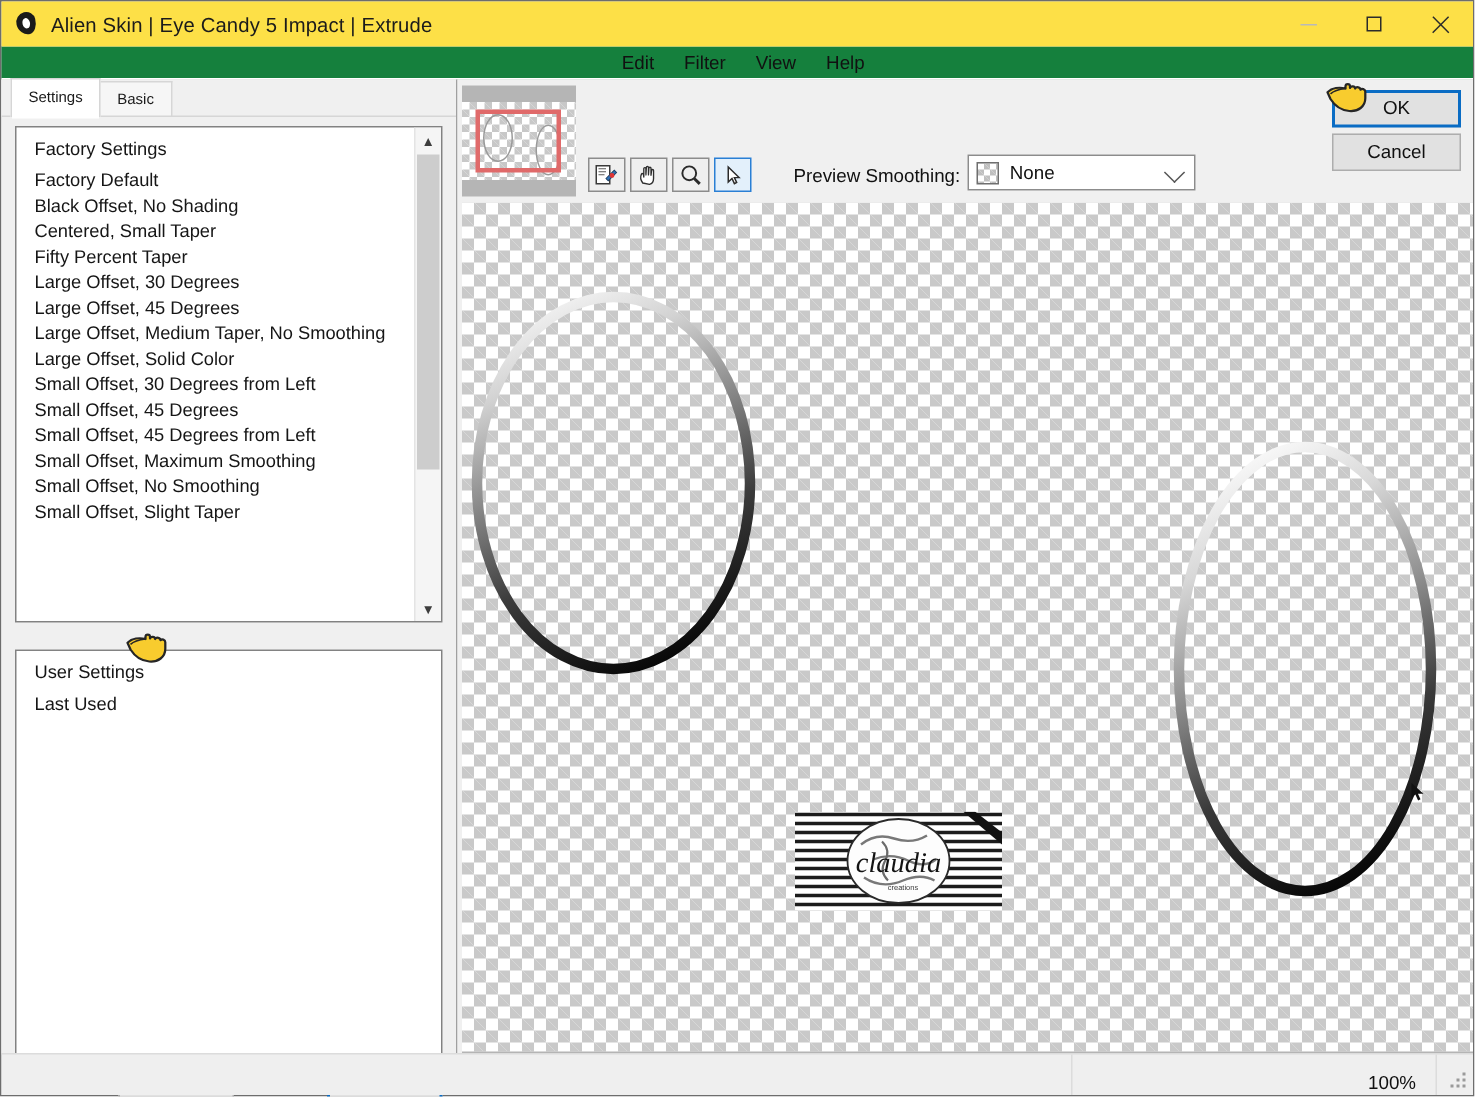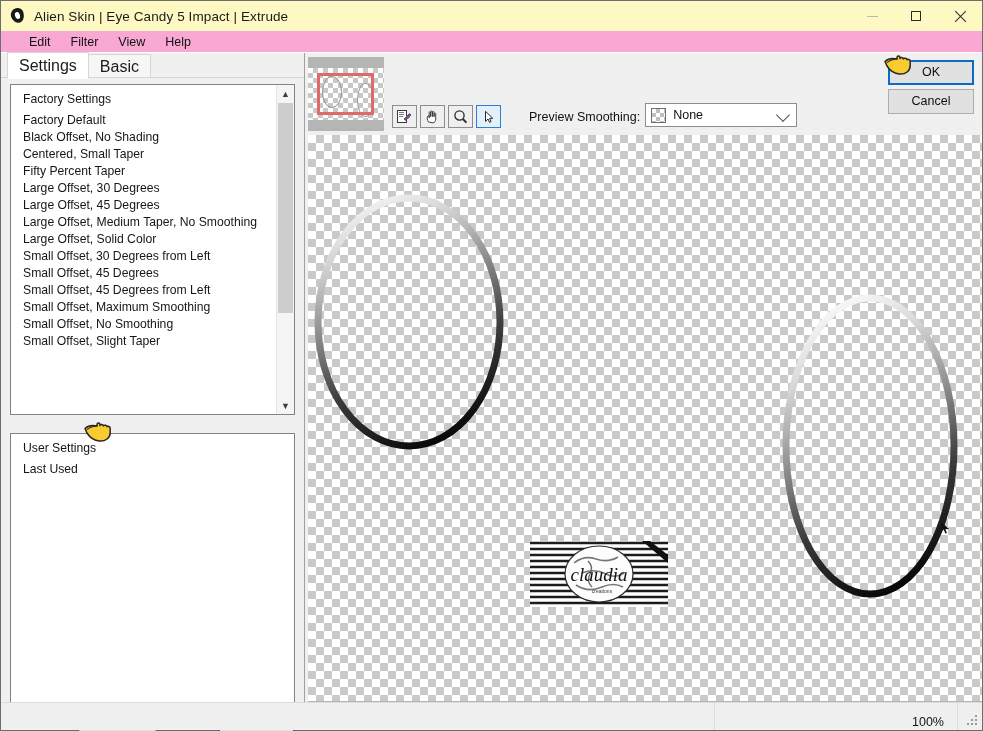--- a/index.html
+++ b/index.html
@@ -21,21 +21,21 @@
     background: #f0f0f0;
     border: 1px solid #6d6d6d;
     box-sizing: border-box;
     display: flex;
     flex-direction: column;
   }
 
   
   .titlebar {
     height: 30px;
-    background: #fef9c3;
+    background: #fde047;
     display: flex;
     align-items: center;
     flex: 0 0 auto;
     position: relative;
     text-align: center;
   }
   .app-icon {
     width: 18px; height: 18px;
     margin-left: 8px; margin-right: 7px;
     position: relative;
@@ -80,26 +80,27 @@
   .close-glyph:before, .close-glyph:after {
     content: ""; position: absolute; left: -1px; top: 5.5px;
     width: 15px; height: 1.2px; background: #2b2b2b;
   }
   .close-glyph:before { transform: rotate(45deg); }
   .close-glyph:after  { transform: rotate(-45deg); }
 
   
   .menubar {
     height: 21px;
-    background: #f9a8d4;
+    background: #15803d;
     display: flex;
     align-items: center;
     padding-left: 28px;
     flex: 0 0 auto;
     border-bottom: 1px solid #ffffff;
+    justify-content: center;
   }
   .menu-item {
     font-size: 12.5px;
     color: #111;
     padding: 2px 11px 2px 0;
     margin-right: 9px;
     white-space: nowrap;
   }
 
   
@@ -126,21 +127,21 @@
     align-items: flex-end;
     padding-left: 6px;
     background: #f0f0f0;
     position: relative;
   }
   .tabstrip:after {
     content: ""; position: absolute; left: 0; right: 0; bottom: 0;
     height: 1px; background: #d6d6d6;
   }
   .tab {
-    font-size: 16px;
+    font-size: 10px;
     padding: 4px 11px 4px 11px;
     border: 1px solid #d6d6d6;
     border-bottom: none;
     background: #f6f6f6;
     color: #1b1b1b;
     position: relative;
     margin-right: -1px;
     line-height: 15px;
   }
   .tab.active {

